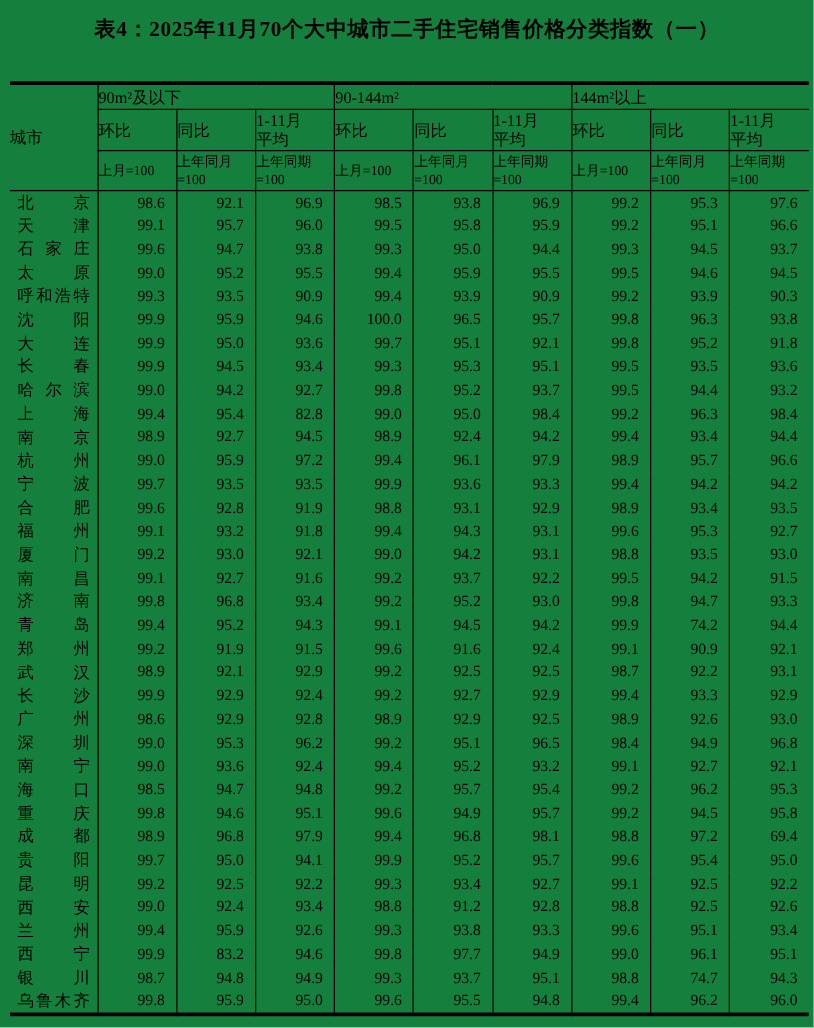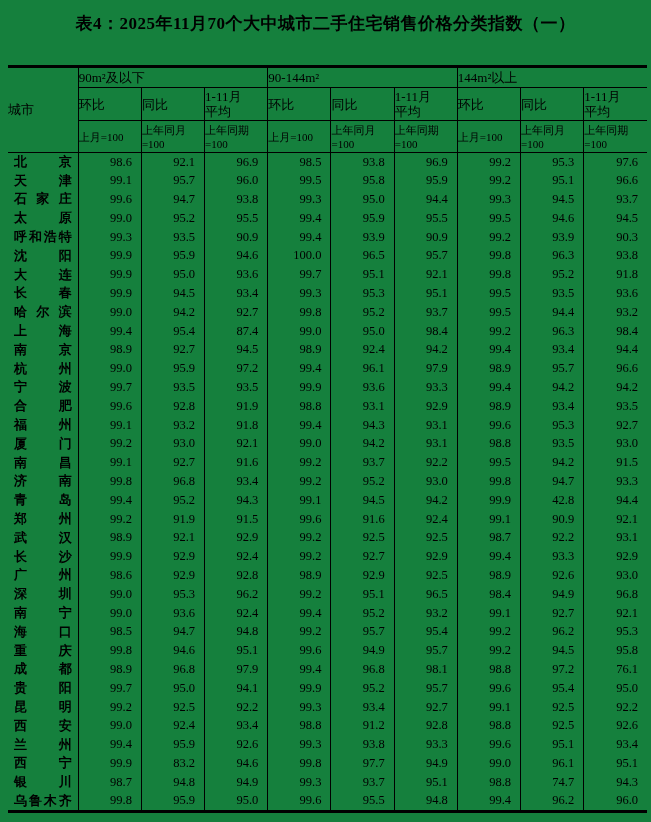--- a/index.html
+++ b/index.html
@@ -59,21 +59,20 @@
   tbody td {
     height: 18.8px;
     font-size: 12.5px;
     vertical-align: middle;
   }
   td.city-cell {
     padding: 0 6px;
     text-align: justify;
     text-align-last: justify;
     font-size: 13px;
-    font-weight: bold;
   }
   td.value-cell {
     border-left: 1px solid #000000;
     text-align: right;
     padding-right: 9px;
   }
 </style>
 </head>
 <body>
 
@@ -238,21 +237,21 @@
           <td class="value-cell">95.2</td>
           <td class="value-cell">93.7</td>
           <td class="value-cell">99.5</td>
           <td class="value-cell">94.4</td>
           <td class="value-cell">93.2</td>
         </tr>
         <tr>
           <td class="city-cell">上海</td>
           <td class="value-cell">99.4</td>
           <td class="value-cell">95.4</td>
-          <td class="value-cell">87.4</td>
+          <td class="value-cell">82.8</td>
           <td class="value-cell">99.0</td>
           <td class="value-cell">95.0</td>
           <td class="value-cell">98.4</td>
           <td class="value-cell">99.2</td>
           <td class="value-cell">96.3</td>
           <td class="value-cell">98.4</td>
         </tr>
         <tr>
           <td class="city-cell">南京</td>
           <td class="value-cell">98.9</td>
@@ -351,21 +350,21 @@
         </tr>
         <tr>
           <td class="city-cell">青岛</td>
           <td class="value-cell">99.4</td>
           <td class="value-cell">95.2</td>
           <td class="value-cell">94.3</td>
           <td class="value-cell">99.1</td>
           <td class="value-cell">94.5</td>
           <td class="value-cell">94.2</td>
           <td class="value-cell">99.9</td>
-          <td class="value-cell">42.8</td>
+          <td class="value-cell">74.2</td>
           <td class="value-cell">94.4</td>
         </tr>
         <tr>
           <td class="city-cell">郑州</td>
           <td class="value-cell">99.2</td>
           <td class="value-cell">91.9</td>
           <td class="value-cell">91.5</td>
           <td class="value-cell">99.6</td>
           <td class="value-cell">91.6</td>
           <td class="value-cell">92.4</td>
@@ -460,21 +459,21 @@
         <tr>
           <td class="city-cell">成都</td>
           <td class="value-cell">98.9</td>
           <td class="value-cell">96.8</td>
           <td class="value-cell">97.9</td>
           <td class="value-cell">99.4</td>
           <td class="value-cell">96.8</td>
           <td class="value-cell">98.1</td>
           <td class="value-cell">98.8</td>
           <td class="value-cell">97.2</td>
-          <td class="value-cell">76.1</td>
+          <td class="value-cell">69.4</td>
         </tr>
         <tr>
           <td class="city-cell">贵阳</td>
           <td class="value-cell">99.7</td>
           <td class="value-cell">95.0</td>
           <td class="value-cell">94.1</td>
           <td class="value-cell">99.9</td>
           <td class="value-cell">95.2</td>
           <td class="value-cell">95.7</td>
           <td class="value-cell">99.6</td>

